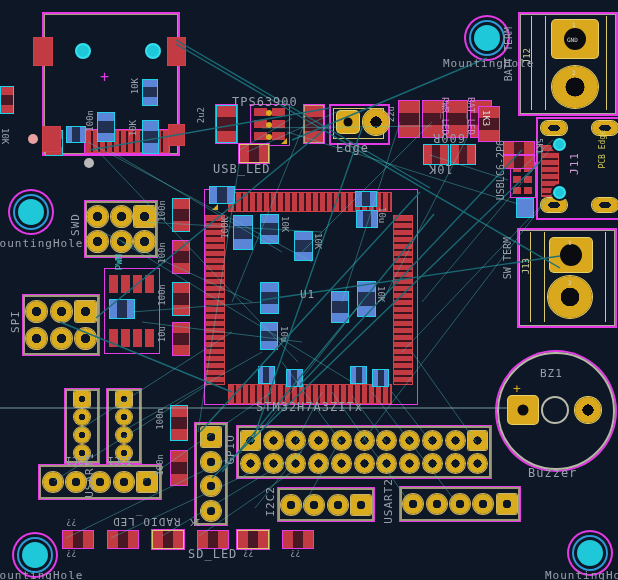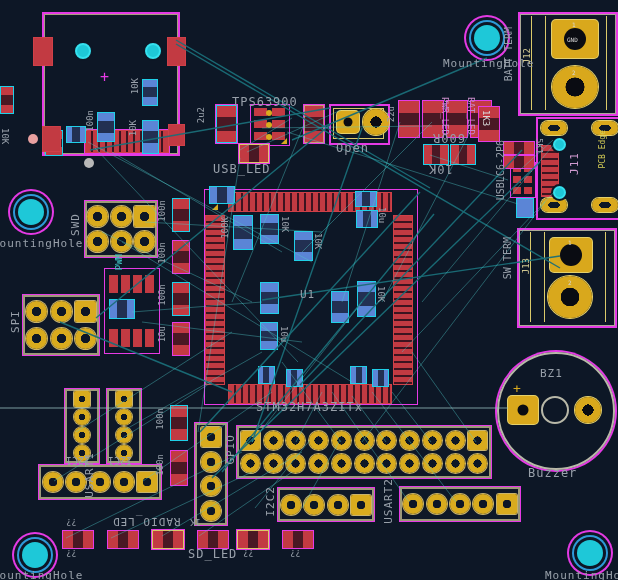--- a/index.html
+++ b/index.html
@@ -98,21 +98,21 @@
   </div>
   <div class="sr bm" style="left:303px;top:104px;width:20px;height:38px;box-shadow:inset 0 0 0 1px rgba(205,196,150,.7);"></div>
 
   <div class="fp" style="left:329px;top:104px;width:57px;height:37px;border:2px solid #e53ae5;">
     <div class="ab" style="left:2px;top:2px;width:49px;height:29px;border:1px solid #d9c96a;"></div>
     <div class="tsq" style="left:6px;top:5px;width:22px;height:22px;">
         <div class="hole" style="width:9px;height:9px;"></div>
       </div>
     <div class="tround" style="left:32px;top:3px;width:26px;height:26px;"></div>
   </div>
-  <div class="t" style="left:336px;top:142px;font-size:12px;">Open</div>
+  <div class="t" style="left:336px;top:142px;font-size:12px;">Edge</div>
 
   <div class="srh bm" style="left:238px;top:143px;width:30px;height:19px;box-shadow:inset 0 0 0 1px #d9c96a;"></div>
   <div class="t" style="left:213px;top:163px;font-size:12px;text-align:center;">USB_LED</div>
 
   <div class="t ts vt" style="left:387px;top:106px;">22u</div>
   <div class="sr bm" style="left:398px;top:100px;width:20px;height:36px;"></div>
   <div class="sr bm" style="left:422px;top:100px;width:20px;height:36px;"></div>
   <div class="sr bm" style="left:446px;top:100px;width:20px;height:36px;"></div>
   <div class="sr bm" style="left:470px;top:100px;width:20px;height:36px;"></div>
   <div class="t ts vtf pmag" style="left:440px;top:97px;z-index:61;">PWR_LED</div>

